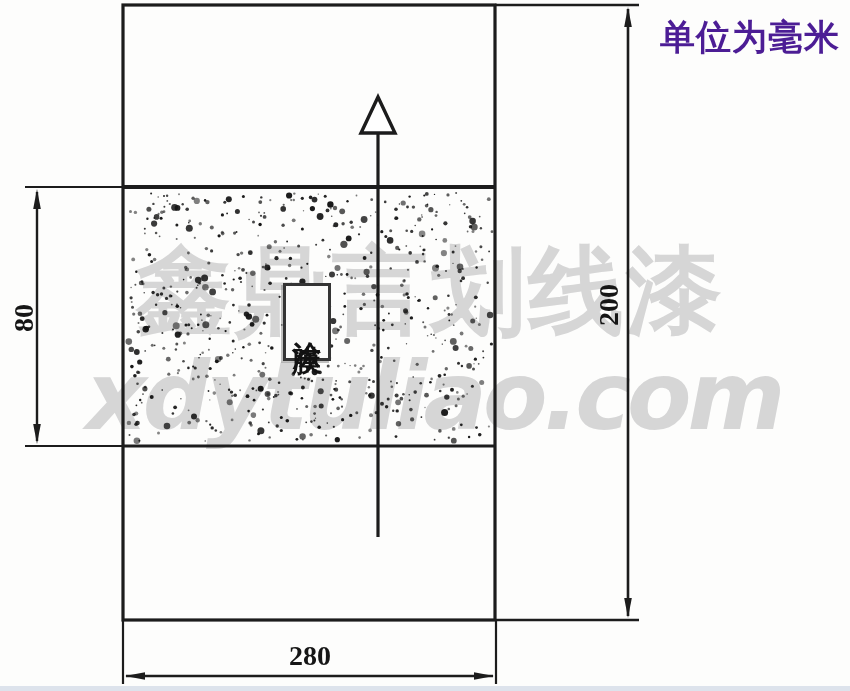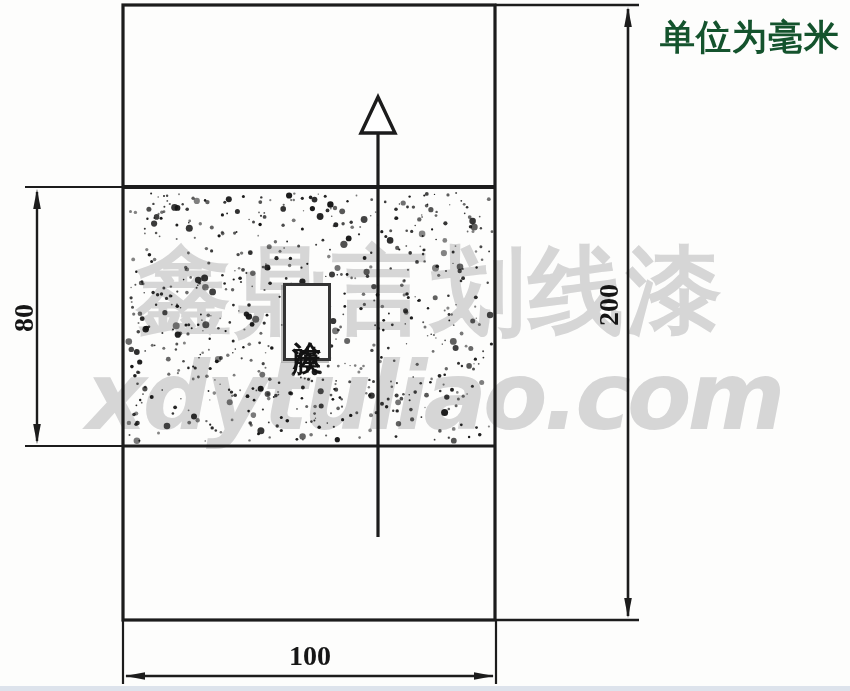--- a/index.html
+++ b/index.html
@@ -40,21 +40,21 @@
     font-family:"Liberation Serif", serif;
     font-weight:600;
     font-size:28px;
     text-align:center;
   }
   .rot{transform:rotate(-90deg);transform-origin:center center;}
   #unit-note{
     left:660px;top:14px;width:190px;
     font-size:35px;font-weight:600;
     letter-spacing:1px;
-    color:#14532d;
+    color:#4c1d95;
   }
   #coating-box{
     left:283px;top:283px;width:42px;height:72px;
     background:#fbfbfa;
     border:3px solid #343434;
     box-shadow:-2px 2px 0 rgba(120,120,120,0.45);
     display:flex;align-items:center;justify-content:center;
     z-index:3;
   }
   #coating-box .vtext{
@@ -796,19 +796,19 @@
 
   <polygon points="378,97 361,133 395,133" fill="#ffffff" stroke="#1c1c1c" stroke-width="3.4"></polygon>
 </svg>
 
 <div id="unit-note" class="label">单位为毫米</div>
 
 <div class="label dim rot" style="left:-8px;top:304px;width:60px;height:28px;">80</div>
 
 <div class="label dim rot" style="left:577px;top:291px;width:60px;height:28px;">200</div>
 
-<div class="label dim" style="left:270px;top:640px;width:80px;">100</div>
+<div class="label dim" style="left:270px;top:640px;width:80px;">280</div>
 
 <div id="coating-box" class="abs">
   <span class="vtext">涂膜</span>
 </div>
 
 <div id="bottom-strip" class="abs"></div>
 
 </body></html>

